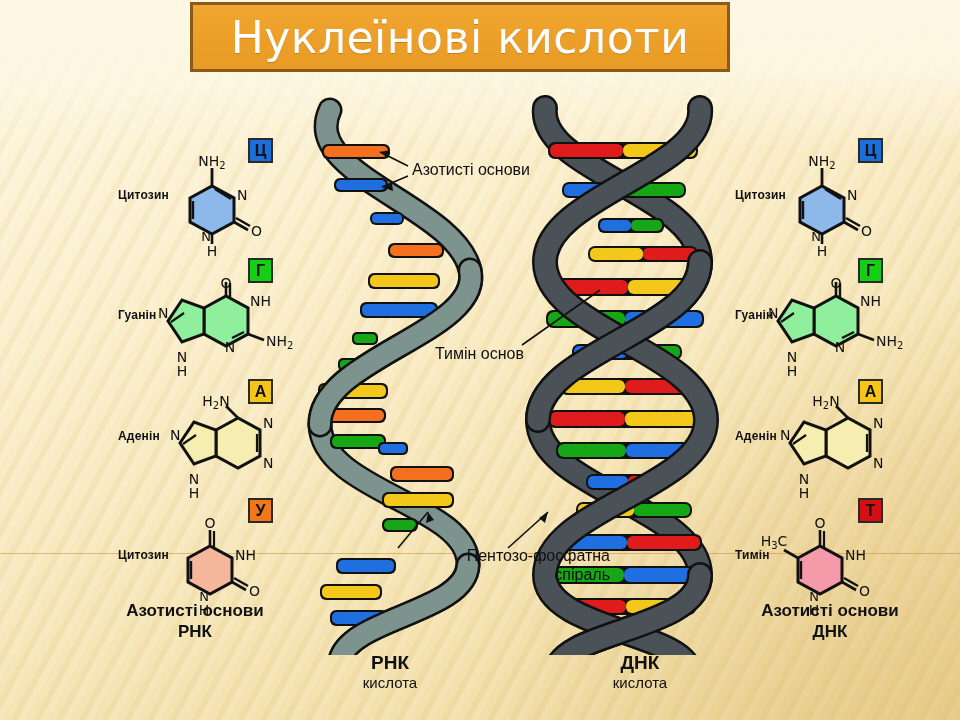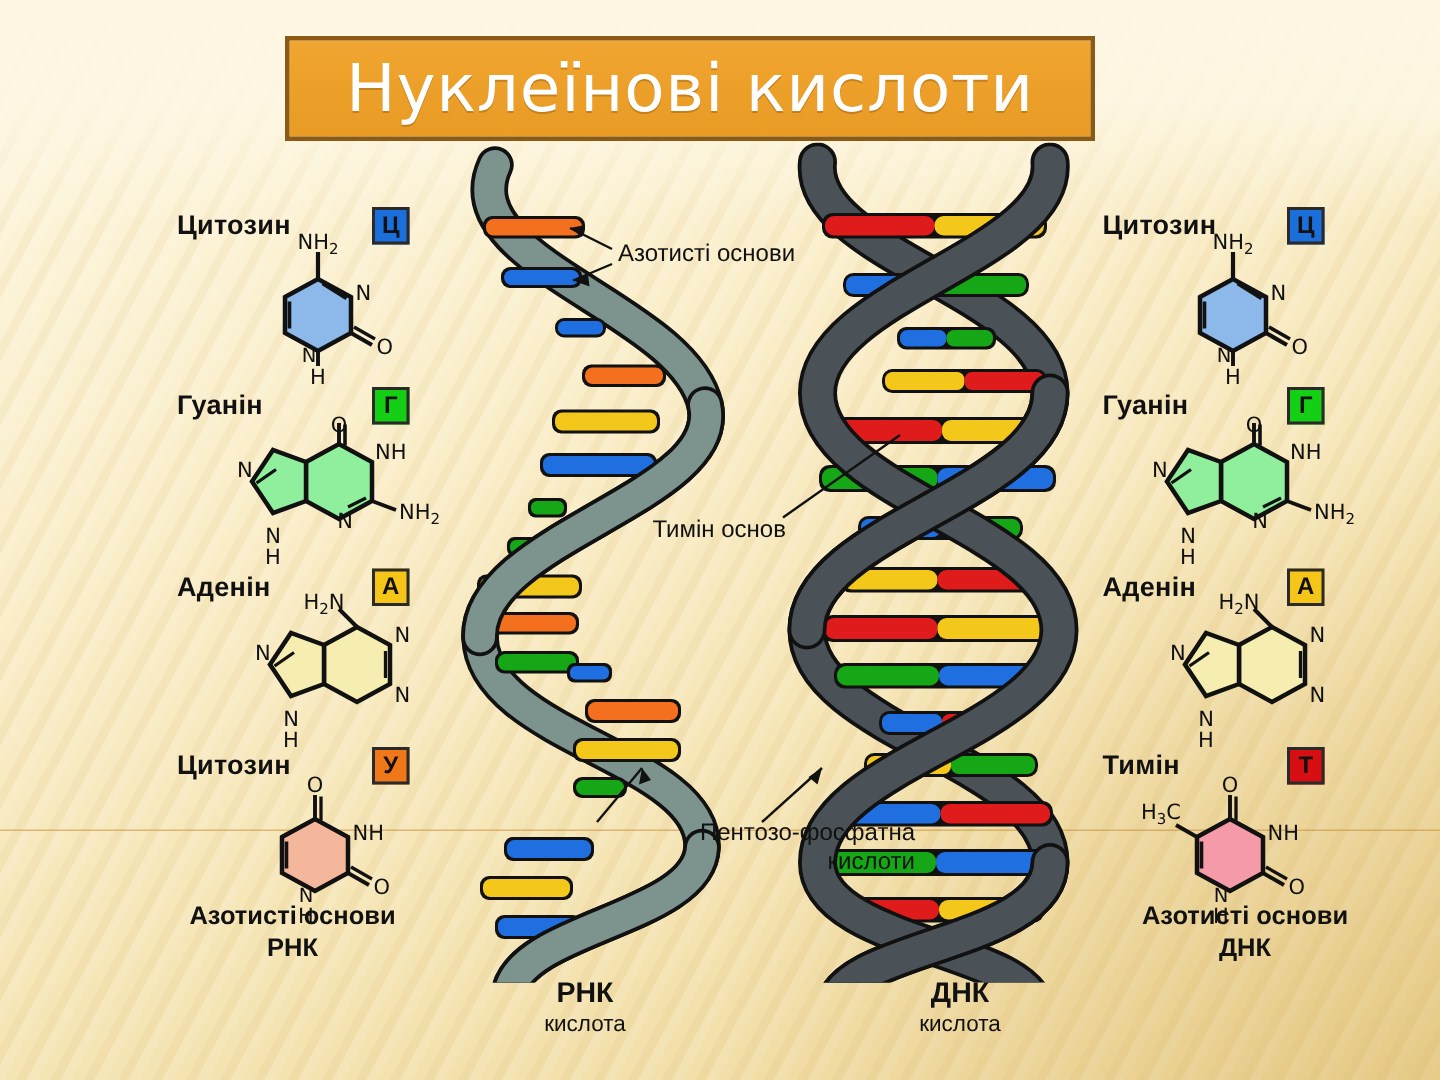--- a/index.html
+++ b/index.html
@@ -35,37 +35,37 @@
   .bg-corner{
     position:absolute;right:0;bottom:0;width:480px;height:420px;
     background:radial-gradient(ellipse at 100% 100%,rgba(214,176,97,0.38) 0%,rgba(214,176,97,0.16) 45%,rgba(214,176,97,0) 72%);
   }
   .divider{
     position:absolute;left:0;top:553px;width:960px;height:1px;
     background:rgba(196,140,52,0.55);
   }
   
   .title-banner{
-    position:absolute;left:190px;top:24px;width:540px;height:70px;
+    position:absolute;left:190px;top:2px;width:540px;height:70px;
     background:linear-gradient(180deg,#f0a631 0%,#eda029 48%,#e99c25 100%);
     border:3px solid #8a5a16;
     box-sizing:border-box;
     display:flex;align-items:center;justify-content:center;
   }
   .title-text{
     font-size:44px;font-weight:400;color:#ffffff;letter-spacing:0.5px;
     font-family:"DejaVu Sans", sans-serif;
     white-space:nowrap;
     text-shadow:0 1px 0 rgba(120,70,10,0.35);
   }
   
   .base-entry{position:absolute;}
   .base-name{
-    position:absolute;font-size:18px;font-weight:bold;color:#111;
-    white-space:nowrap;letter-spacing:0.2px;
+    position:absolute;font-size:12px;font-weight:bold;color:#111;
+    white-space:nowrap;letter-spacing:0.2px;margin-top:48px;
   }
   .base-badge{
     position:absolute;width:25px;height:25px;border:2px solid #2a2a2a;
     box-sizing:border-box;display:flex;align-items:center;justify-content:center;
     font-size:16px;font-weight:bold;color:#111;line-height:1;
   }
   .mol{position:absolute;}
   .mol svg{display:block;overflow:visible;}
   .col-caption{
     position:absolute;text-align:center;font-size:17px;font-weight:bold;
@@ -342,21 +342,21 @@
       <polygon points="548,512 539,518 545,523" fill="#111" stroke="none"></polygon>
     </g>
   </svg>
 
   <div class="annot" style="left:412px;top:160px;">Азотисті основи</div>
 
   <div class="annot" style="left:435px;top:344px;">Тимін основ</div>
 
   <div class="annot center" style="left:400px;top:546px;width:210px;">
     <div>Пентозо-фосфатна</div>
-    <div>кислоти</div>
+    <div>спіраль</div>
   </div>
 
   <div class="base-entry">
     <div class="base-name" style="left:118px;top:140px;">Цитозин</div>
     <div class="base-badge" style="left:248px;top:138px;background:#1a6fdb;">Ц</div>
     <div class="mol" style="left:160px;top:158px;">
       <svg width="112" height="100" viewBox="0 0 112 100">
         <polygon points="30,40 52,28 74,40 74,64 52,76 30,64" fill="#8cb9ea" stroke="#111" stroke-width="3"></polygon>
         <line x1="33" y1="43" x2="33" y2="61" stroke="#111" stroke-width="2.4"></line>
         <line x1="55" y1="31" x2="71" y2="41" stroke="#111" stroke-width="2.4"></line>

